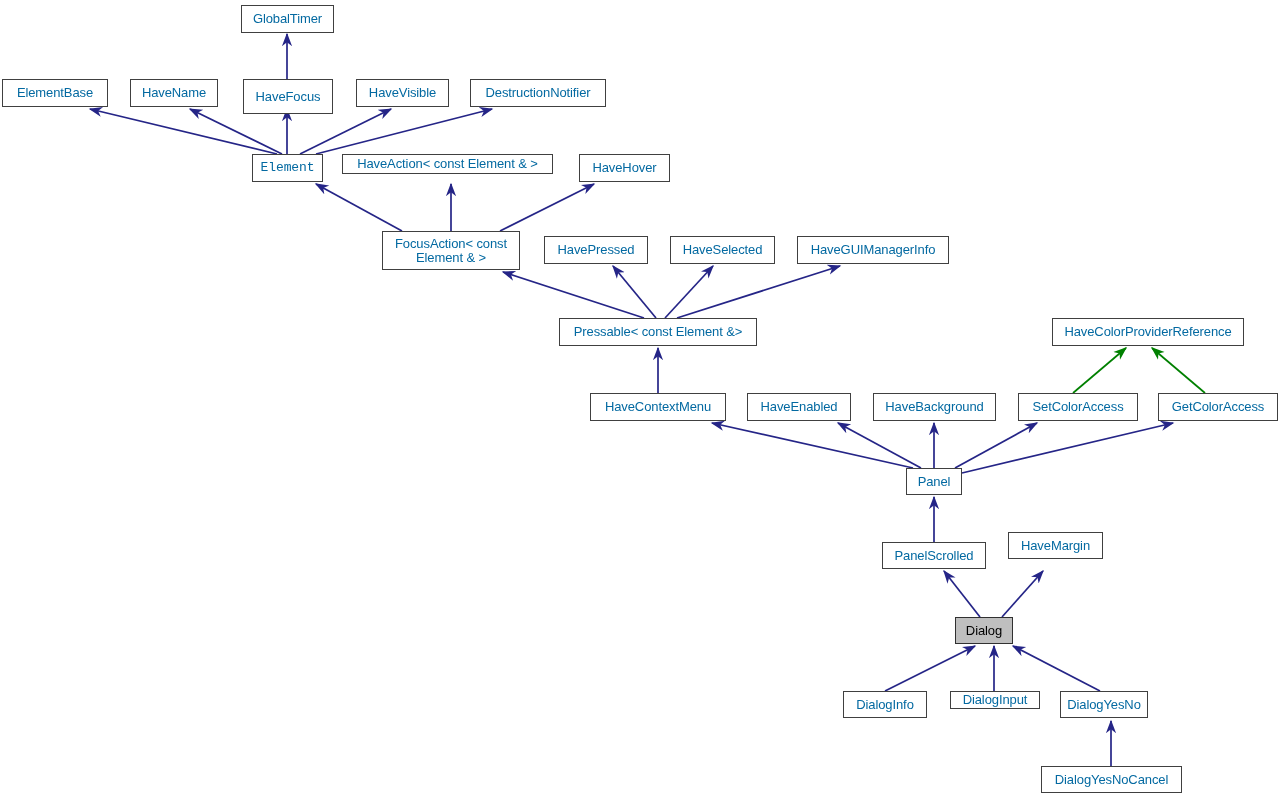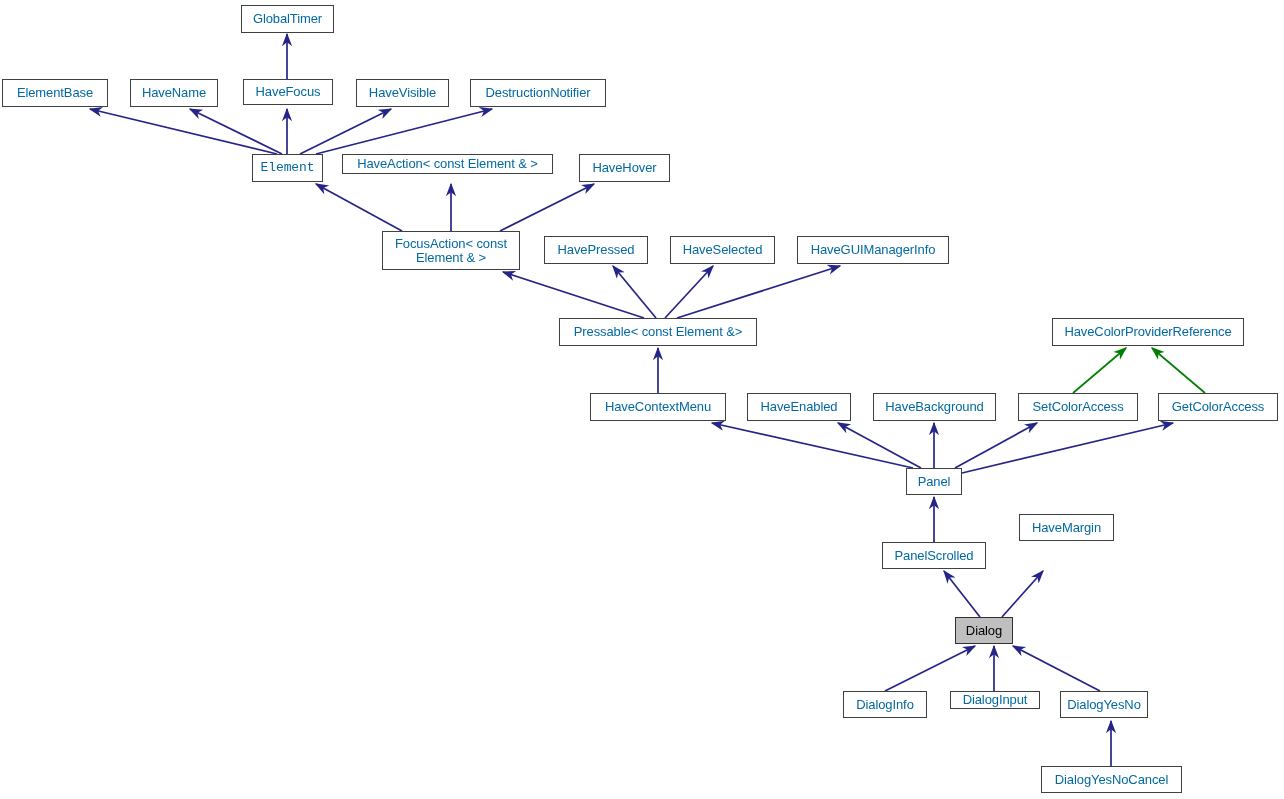--- a/index.html
+++ b/index.html
@@ -86,40 +86,40 @@
         <line x1="885" y1="691" x2="975" y2="646" stroke="#252587" stroke-width="1.7" marker-end="url(#arrow-blue)"></line>
         <line x1="994" y1="691" x2="994" y2="646" stroke="#252587" stroke-width="1.7" marker-end="url(#arrow-blue)"></line>
         <line x1="1100" y1="691" x2="1013" y2="646" stroke="#252587" stroke-width="1.7" marker-end="url(#arrow-blue)"></line>
         <line x1="1111" y1="766" x2="1111" y2="721" stroke="#252587" stroke-width="1.7" marker-end="url(#arrow-blue)"></line>
       </g>
   </svg>
   <div id="node-layer">
       <div class="node" style="left: 241px; top: 5px; width: 93px; height: 28px;">GlobalTimer</div>
       <div class="node" style="left: 2px; top: 79px; width: 106px; height: 28px;">ElementBase</div>
       <div class="node" style="left: 130px; top: 79px; width: 88px; height: 28px;">HaveName</div>
-      <div class="node" style="left: 243px; top: 79px; width: 90px; height: 26px;">HaveFocus</div>
+      <div class="node" style="left: 243px; top: 79px; width: 90px; height: 35px;">HaveFocus</div>
       <div class="node" style="left: 356px; top: 79px; width: 93px; height: 28px;">HaveVisible</div>
       <div class="node" style="left: 470px; top: 79px; width: 136px; height: 28px; text-align: center;">DestructionNotifier</div>
       <div class="node" style="left: 252px; top: 154px; width: 71px; height: 28px; font-family: Liberation Mono, monospace;">Element</div>
       <div class="node" style="left: 342px; top: 154px; width: 211px; height: 20px;">HaveAction&lt; const Element &amp; &gt;</div>
       <div class="node" style="left: 579px; top: 154px; width: 91px; height: 28px;">HaveHover</div>
       <div class="node" style="left: 382px; top: 231px; width: 138px; height: 39px;">FocusAction&lt; const
 Element &amp; &gt;</div>
       <div class="node" style="left: 544px; top: 236px; width: 104px; height: 28px;">HavePressed</div>
       <div class="node" style="left: 670px; top: 236px; width: 105px; height: 28px;">HaveSelected</div>
       <div class="node" style="left: 797px; top: 236px; width: 152px; height: 28px;">HaveGUIManagerInfo</div>
       <div class="node" style="left: 559px; top: 318px; width: 198px; height: 28px;">Pressable&lt; const Element &amp;&gt;</div>
       <div class="node" style="left: 1052px; top: 318px; width: 192px; height: 28px;">HaveColorProviderReference</div>
       <div class="node" style="left: 590px; top: 393px; width: 136px; height: 28px;">HaveContextMenu</div>
       <div class="node" style="left: 747px; top: 393px; width: 104px; height: 28px;">HaveEnabled</div>
       <div class="node" style="left: 873px; top: 393px; width: 123px; height: 28px;">HaveBackground</div>
       <div class="node" style="left: 1018px; top: 393px; width: 120px; height: 28px;">SetColorAccess</div>
       <div class="node" style="left: 1158px; top: 393px; width: 120px; height: 28px;">GetColorAccess</div>
       <div class="node" style="left: 906px; top: 468px; width: 56px; height: 27px;">Panel</div>
       <div class="node" style="left: 882px; top: 542px; width: 104px; height: 27px;">PanelScrolled</div>
-      <div class="node" style="left: 1008px; top: 514px; width: 95px; height: 27px; margin-left: 11px;">HaveMargin</div>
+      <div class="node" style="left: 1008px; top: 532px; width: 95px; height: 27px;">HaveMargin</div>
       <div class="node highlight" style="left: 955px; top: 617px; width: 58px; height: 27px;">Dialog</div>
       <div class="node" style="left: 843px; top: 691px; width: 84px; height: 27px;">DialogInfo</div>
       <div class="node" style="left: 950px; top: 691px; width: 90px; height: 18px;">DialogInput</div>
       <div class="node" style="left: 1060px; top: 691px; width: 88px; height: 27px;">DialogYesNo</div>
       <div class="node" style="left: 1041px; top: 766px; width: 141px; height: 27px;">DialogYesNoCancel</div>
     </div>
 </div>
 
 </body></html>

